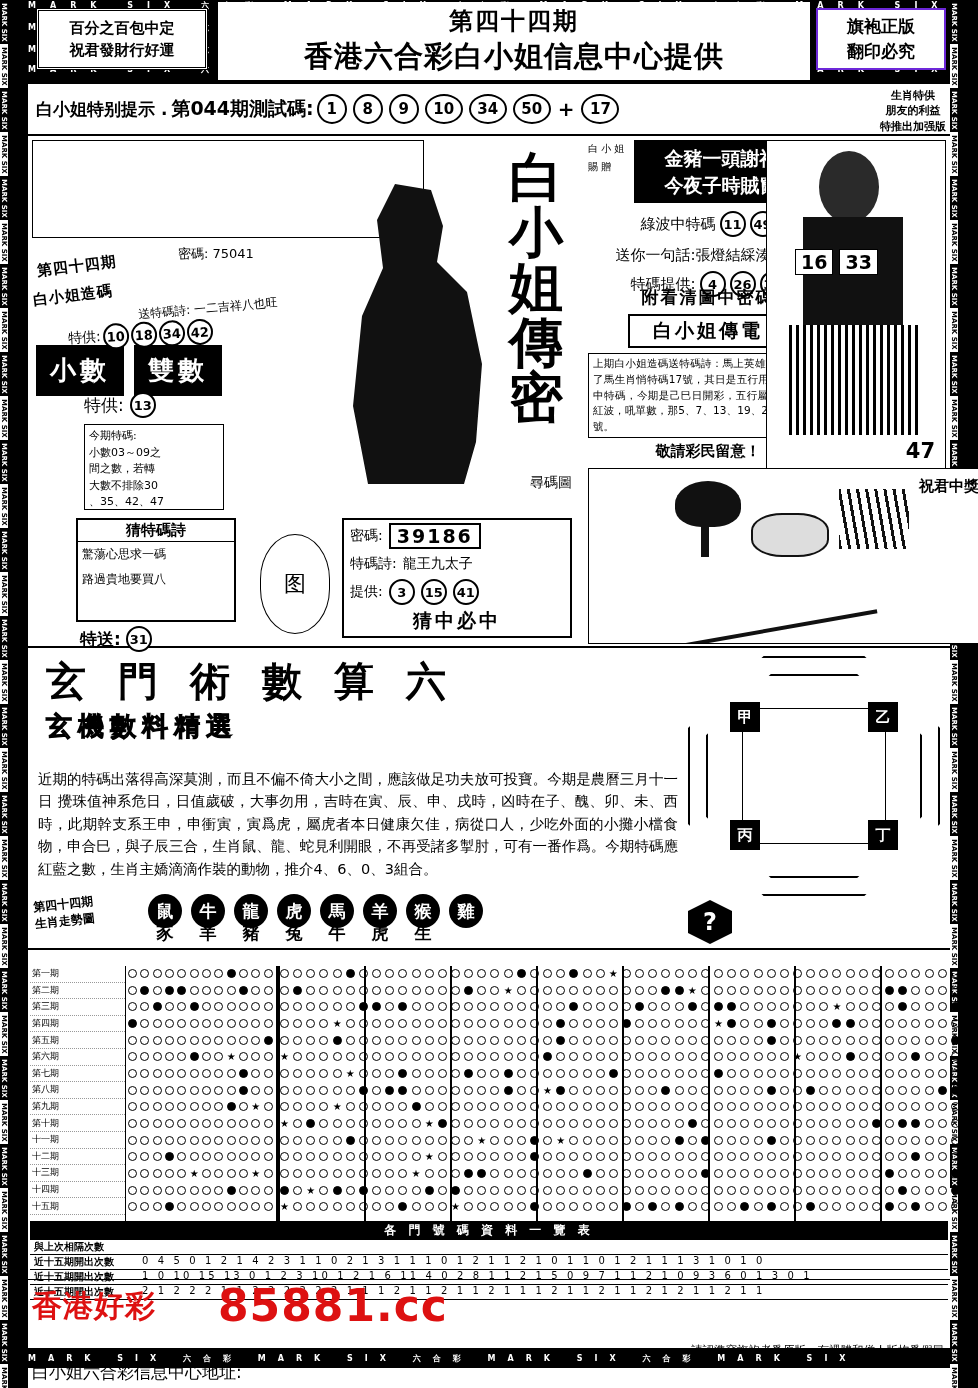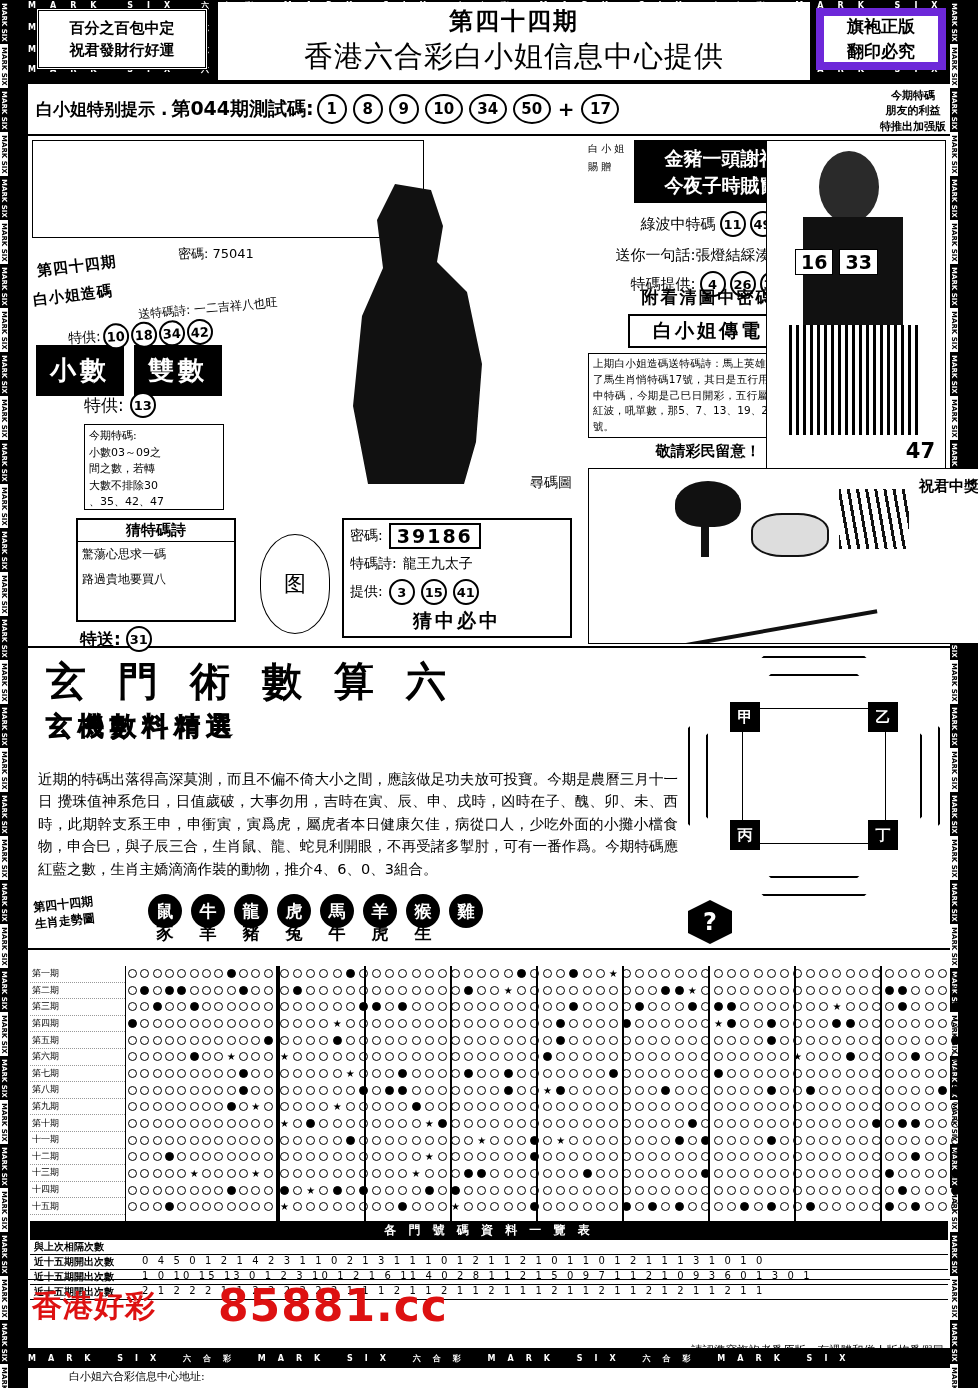--- a/index.html
+++ b/index.html
@@ -47,24 +47,24 @@
     background:#fff; border:3px double #000;
     display:flex; flex-direction:column; align-items:center; justify-content:center;
     font-size:15px; font-weight:bold; line-height:1.5;
   }
   .hdr-center {
     position:absolute; left:190px; right:140px; top:2px; bottom:2px;
     background:#fff; display:flex; flex-direction:column;
     align-items:center; justify-content:center;
   }
   .hdr-issue { font-size:24px; font-weight:bold; letter-spacing:2px; }
-  .hdr-title { font-size:29px; font-weight:normal; letter-spacing:1px; font-family:"DejaVu Serif", serif; }
+  .hdr-title { font-size:29px; font-weight:bold; letter-spacing:1px; font-family:"DejaVu Serif", serif; }
   .hdr-right-box {
     position:absolute; right:4px; top:8px; width:130px; height:62px;
-    background:#fff; border:8px solid #6d28d9;
+    background:#fff; border:2px solid #6d28d9;
     display:flex; flex-direction:column; align-items:center; justify-content:center;
     font-size:17px; font-weight:bold; line-height:1.5;
   }
 
   
   .band {
     position:relative; height:52px; border-bottom:2px solid #000;
     display:flex; align-items:center; padding-left:8px;
   }
   .band .lbl1 { font-size:17px; font-weight:bold; }
@@ -293,21 +293,21 @@
     position:absolute; left:4px; top:6px; font-size:30px; font-weight:bold;
     color:#d11; font-family:"DejaVu Serif", serif; letter-spacing:1px;
   }
   .foot-url {
     position:absolute; left:190px; top:0px; font-size:44px; font-weight:bold;
     color:#d11; letter-spacing:1px; font-family:"DejaVu Sans", sans-serif;
   }
   .foot-note {
     position:absolute; right:6px; top:62px; font-size:11.5px; text-align:right; line-height:1.5;
   }
-  .foot-addr { position:absolute; left:4px; bottom:2px; font-size:11px;margin-left:37px; }
+  .foot-addr { position:absolute; left:4px; bottom:2px; font-size:17px; }
   .foot-strip {
     position:absolute; left:0; right:0; bottom:18px; height:20px; background:#000;
     color:#fff; font-size:8px; letter-spacing:12px; overflow:hidden; white-space:nowrap;
     font-weight:bold; display:flex; align-items:center;
   }
 </style>
 </head>
 <body>
 
 <div class="page">
@@ -412,21 +412,21 @@
       <span class="lbl2">第044期測試碼:</span>
       <span class="ball">1</span>
       <span class="ball">8</span>
       <span class="ball">9</span>
       <span class="ball w">10</span>
       <span class="ball w">34</span>
       <span class="ball w">50</span>
       <span class="plus">+</span>
       <span class="ball w">17</span>
       <div class="note">
-        <div>今期特碼</div>
+        <div>生肖特供</div>
         <div>朋友的利益</div>
         <div>特推出加强版</div>
       </div>
     </div>
 
     <div class="upper">
 
       <div class="white-box"></div>
 
       <div class="left-col">
@@ -473,20 +473,21 @@
         <div class="l">路過貴地要買八</div>
       </div>
 
       <div class="tesong">
         <span>特送:</span>
         <span class="sball">31</span>
       </div>
 
       <div class="art-col">
         <div class="silhouette"></div>
+        <div class="bigchars">白小姐傳密</div>
         <div class="mi-label">尋碼圖</div>
         <div class="miimg">图</div>
         <div class="mimi-box">
           <div class="row">
             <span>密碼:</span>
             <span class="mimi-code">39186</span>
           </div>
           <div class="row">
             <span>特碼詩:</span>
             <span>龍王九太子</span>

